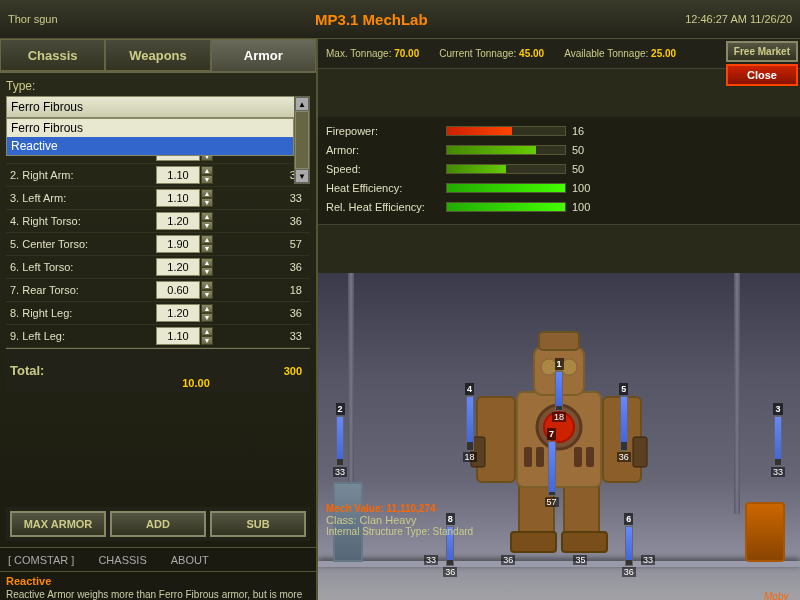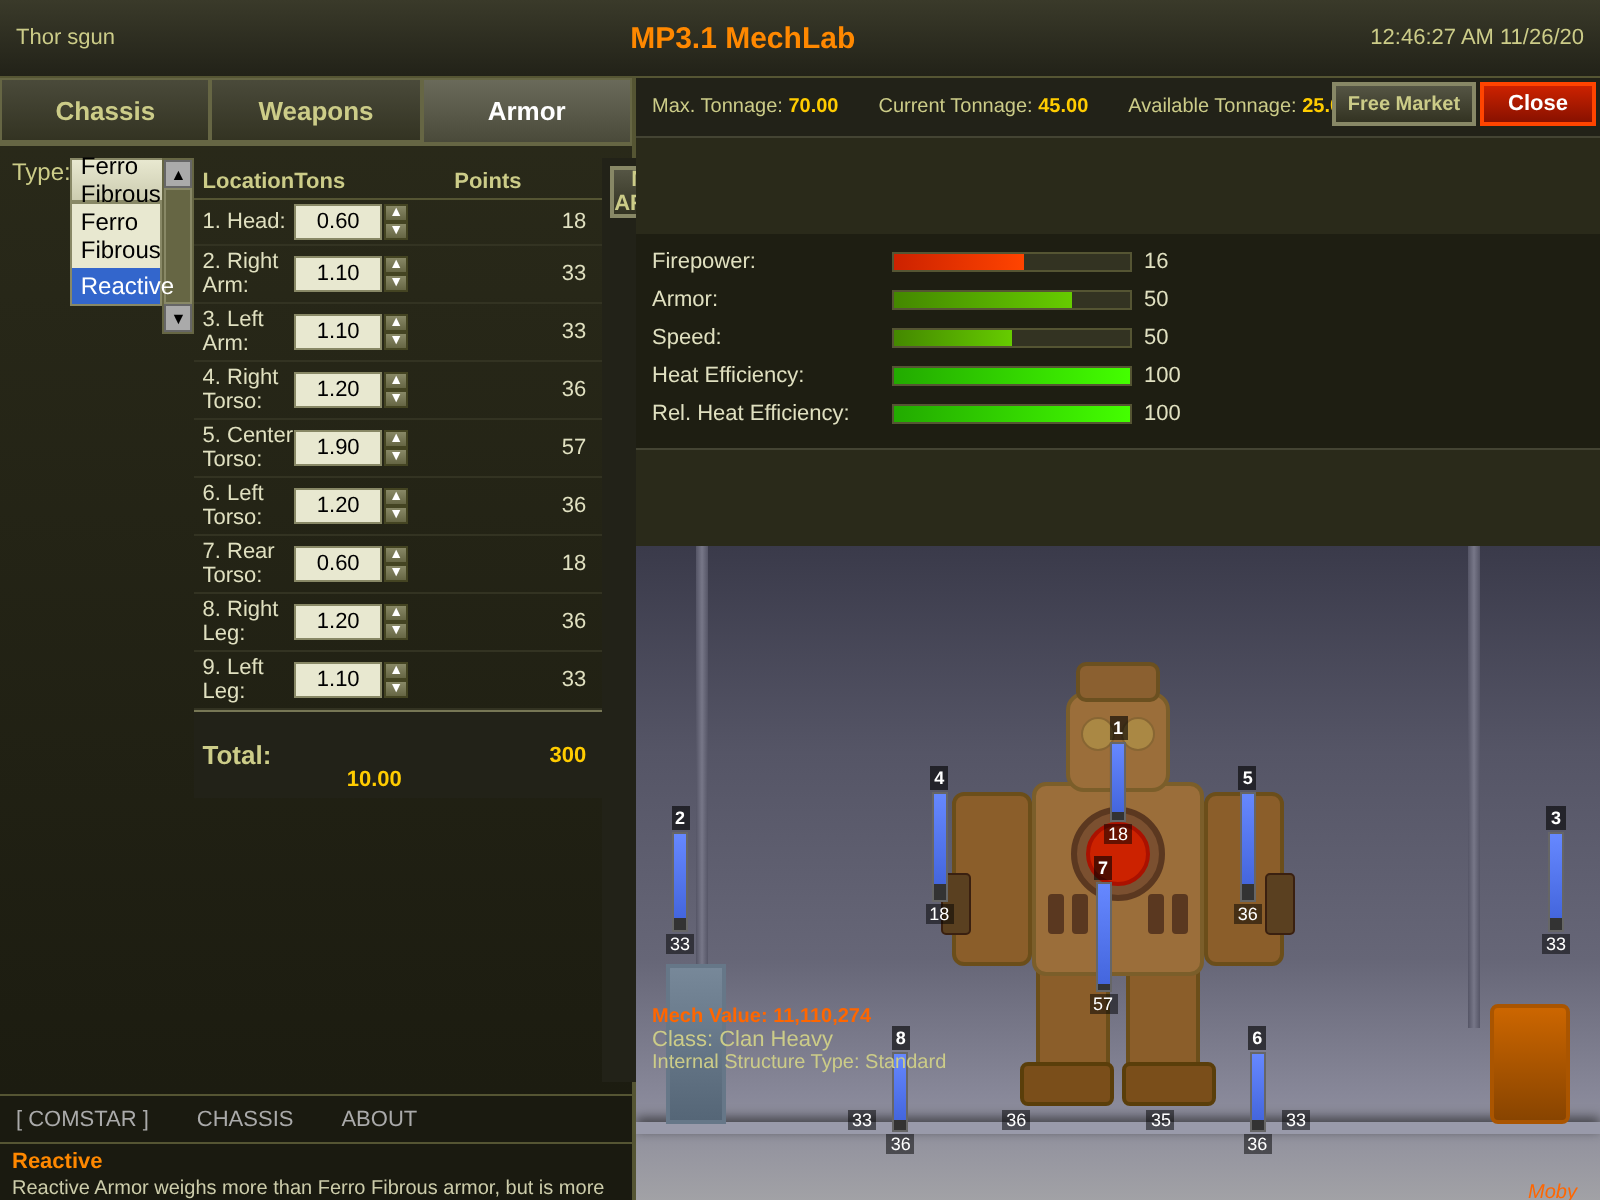--- a/index.html
+++ b/index.html
@@ -79,21 +79,21 @@
       background: linear-gradient(to bottom, #6a6a5a, #4a4a3a);
       color: #ffffff;
       border-bottom: none;
     }
 
     
     #armor-content {
       padding: 6px;
       flex: 1;
       display: flex;
-      flex-direction: row;
+      flex-direction: column;
       justify-content: space-between;
     }
 
     #type-label {
       color: #cccc88;
       font-size: 12px;
       margin-bottom: 3px;
     }
 
     #dropdown-container {
@@ -403,21 +403,21 @@
       color: #cccc88;
       font-size: 11px;
     }
 
     
     #close-area {
       position: absolute;
       top: 0;
       right: 0;
       display: flex;
-      flex-direction: row;
+      flex-direction: column;
       gap: 2px;
       padding: 2px;
     }
 
     #free-market-btn {
       background: linear-gradient(to bottom, #555544, #333322);
       border: 2px solid #888866;
       color: #cccc88;
       font-size: 10px;
       padding: 3px 6px;

